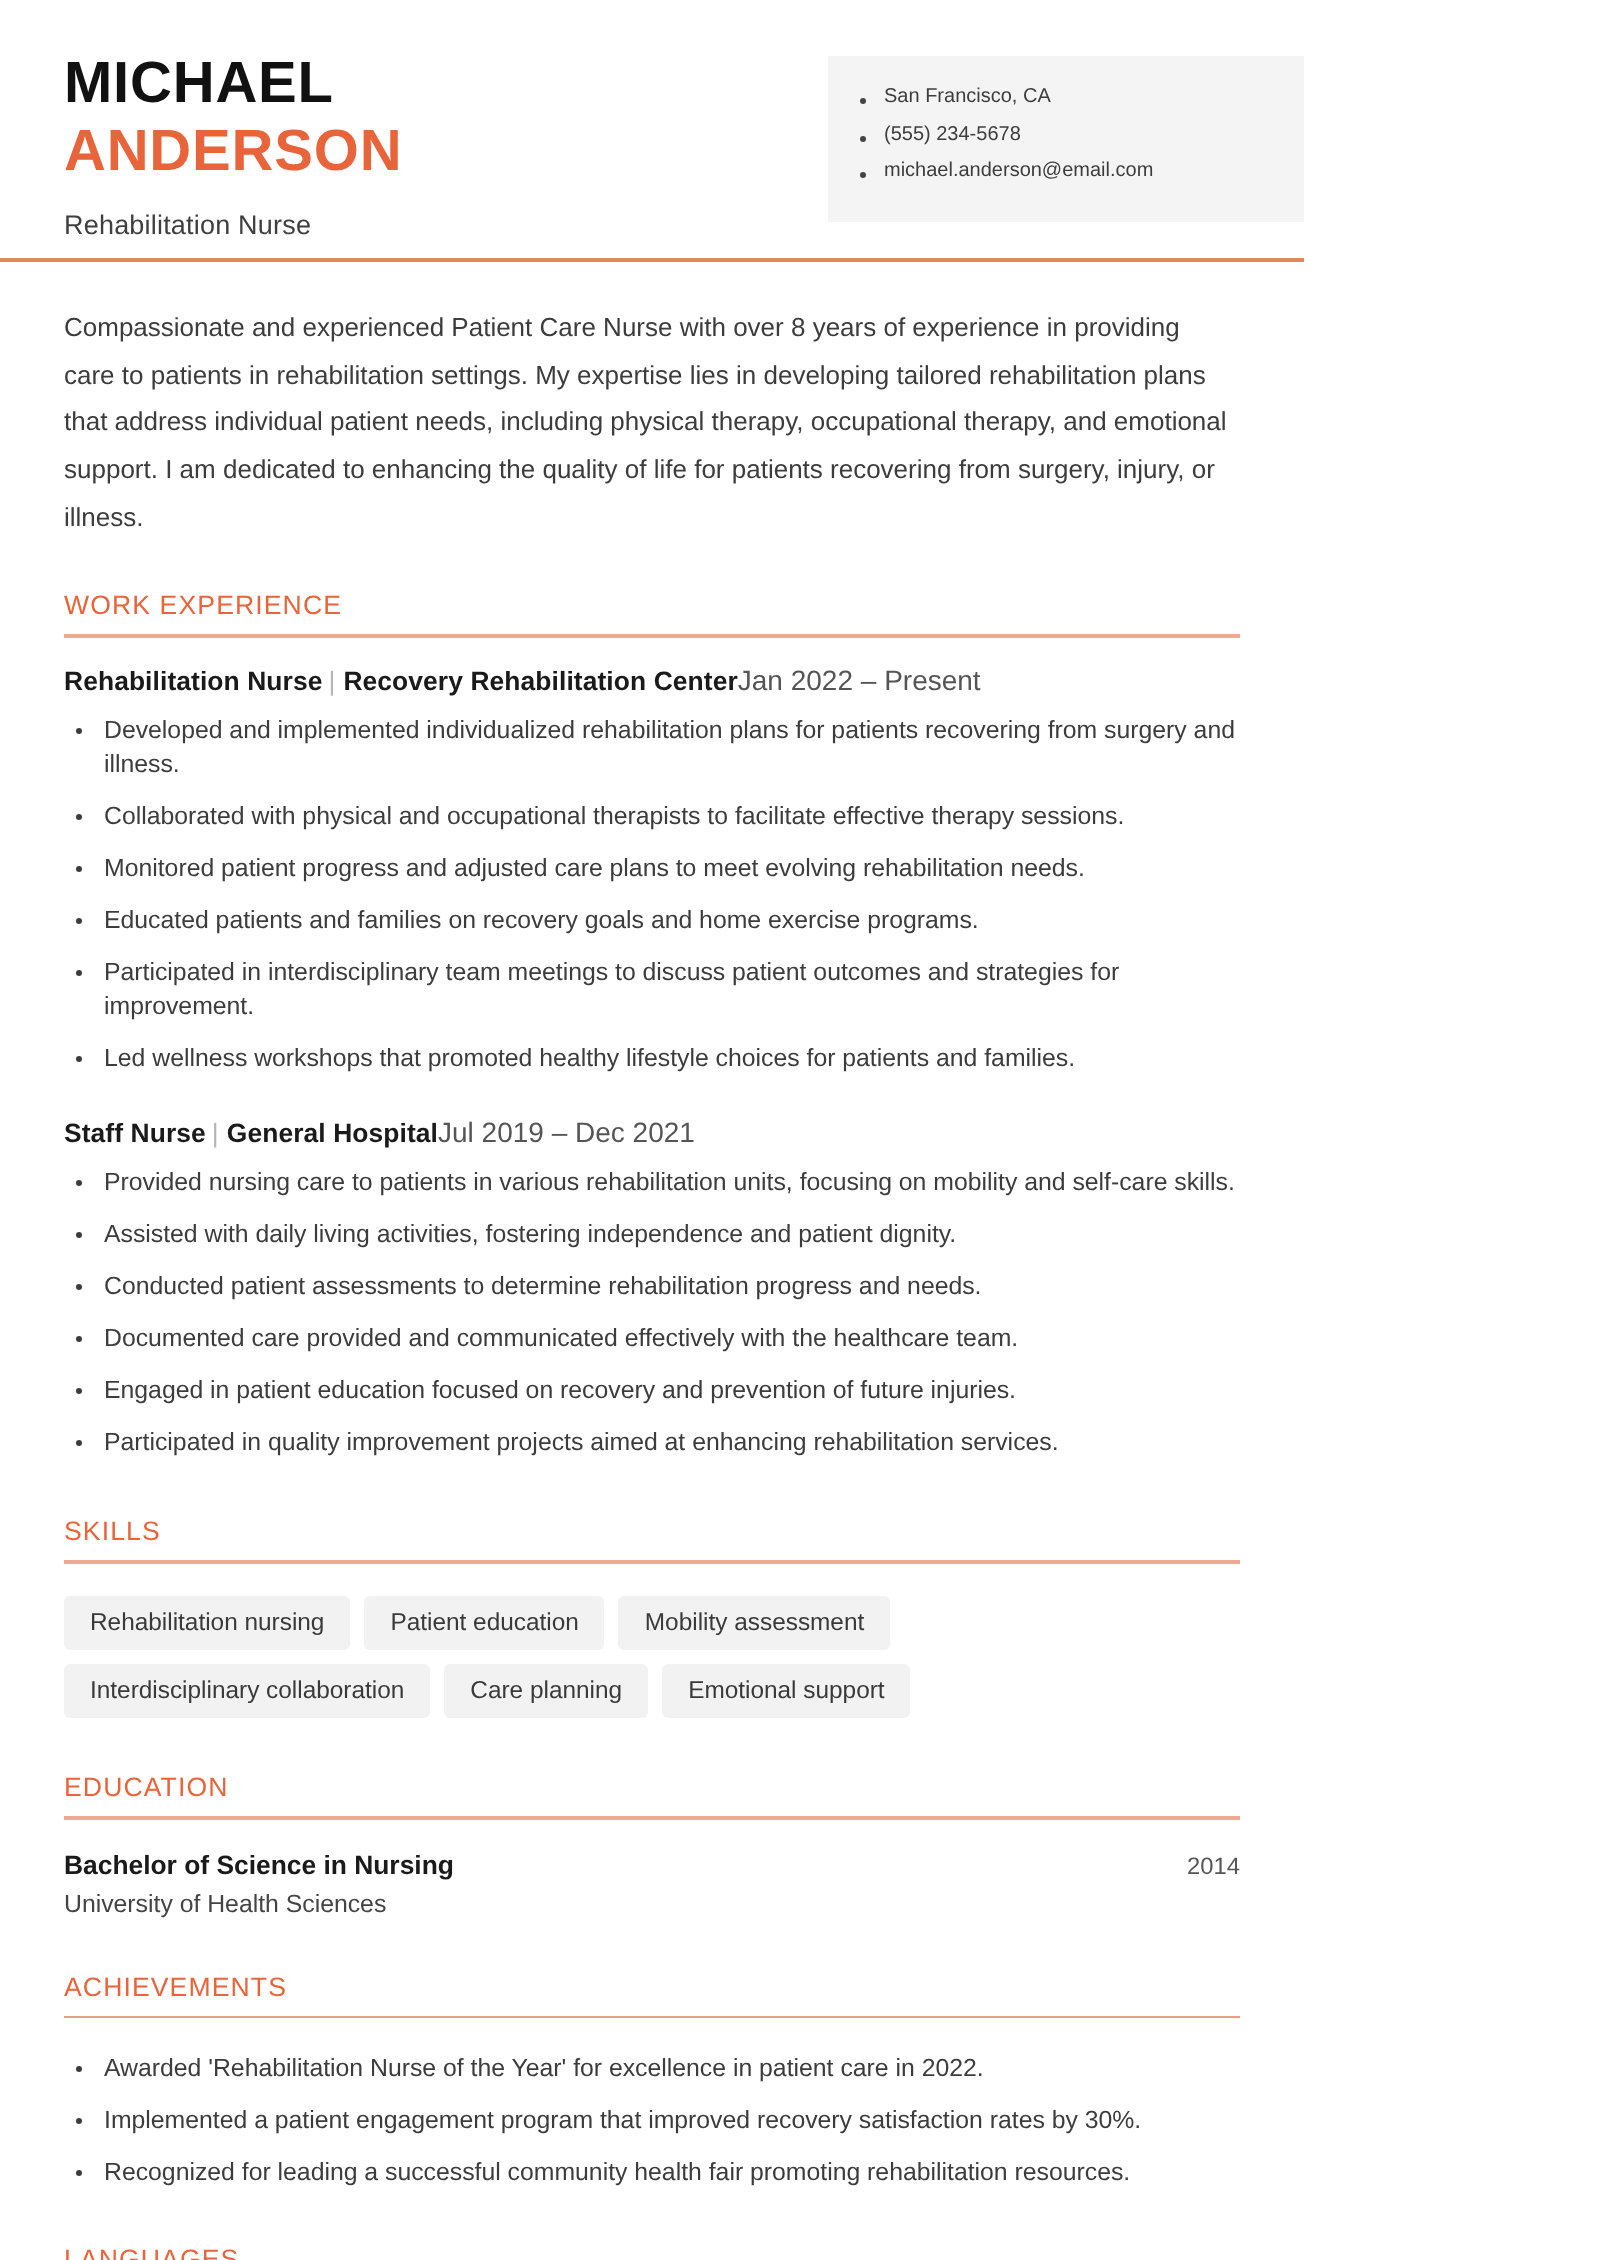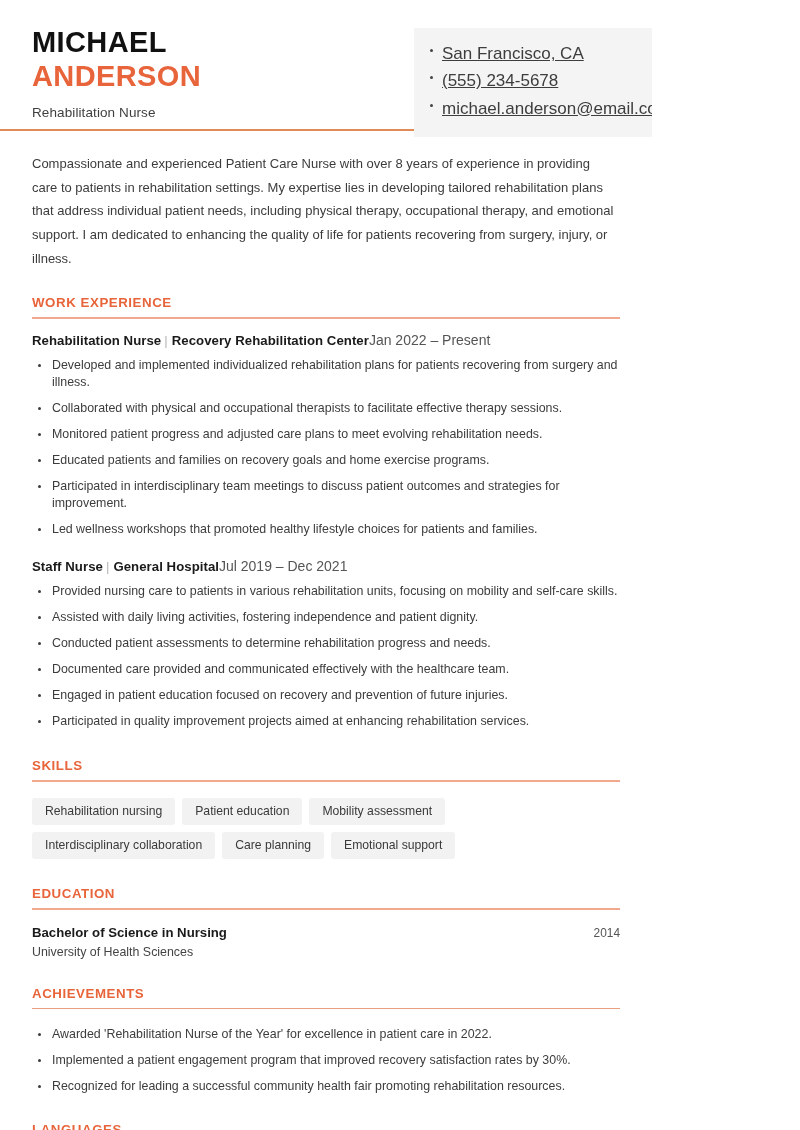--- a/index.html
+++ b/index.html
@@ -58,26 +58,25 @@
     box-sizing: border-box;
   }
   .contact-list {
     list-style: none;
     margin: 0;
     padding: 0;
   }
   .contact-list li {
     position: relative;
     padding-left: 14px;
-    font-size: 17px;
+    font-size: 10px;
     color: #3d3d3d;
     line-height: 1.25;
     margin: 5px 0 6px 0;
     white-space: nowrap;
-    text-decoration: underline;
   }
   .contact-list li::before {
     content: "";
     position: absolute;
     left: 2px;
     top: 6px;
     width: 3px;
     height: 3px;
     border-radius: 50%;
     background: #444444;
@@ -99,21 +98,21 @@
     margin: 21px 0 0 0;
     padding-right: 3px;
     text-align: left;
   }
 
   
   .section { margin-top: 25px; }
   .section-title {
     color: #E8643A;
     font-size: 13.3px;
-    font-weight: bold;
+    font-weight: normal;
     letter-spacing: 0.55px;
     text-transform: uppercase;
     margin: 12px 0 7px 0;
   }
   .section-rule {
     height: 1.6px;
     background: #F0A98E;
     width: 100%;
     margin-bottom: 13px;
   }

